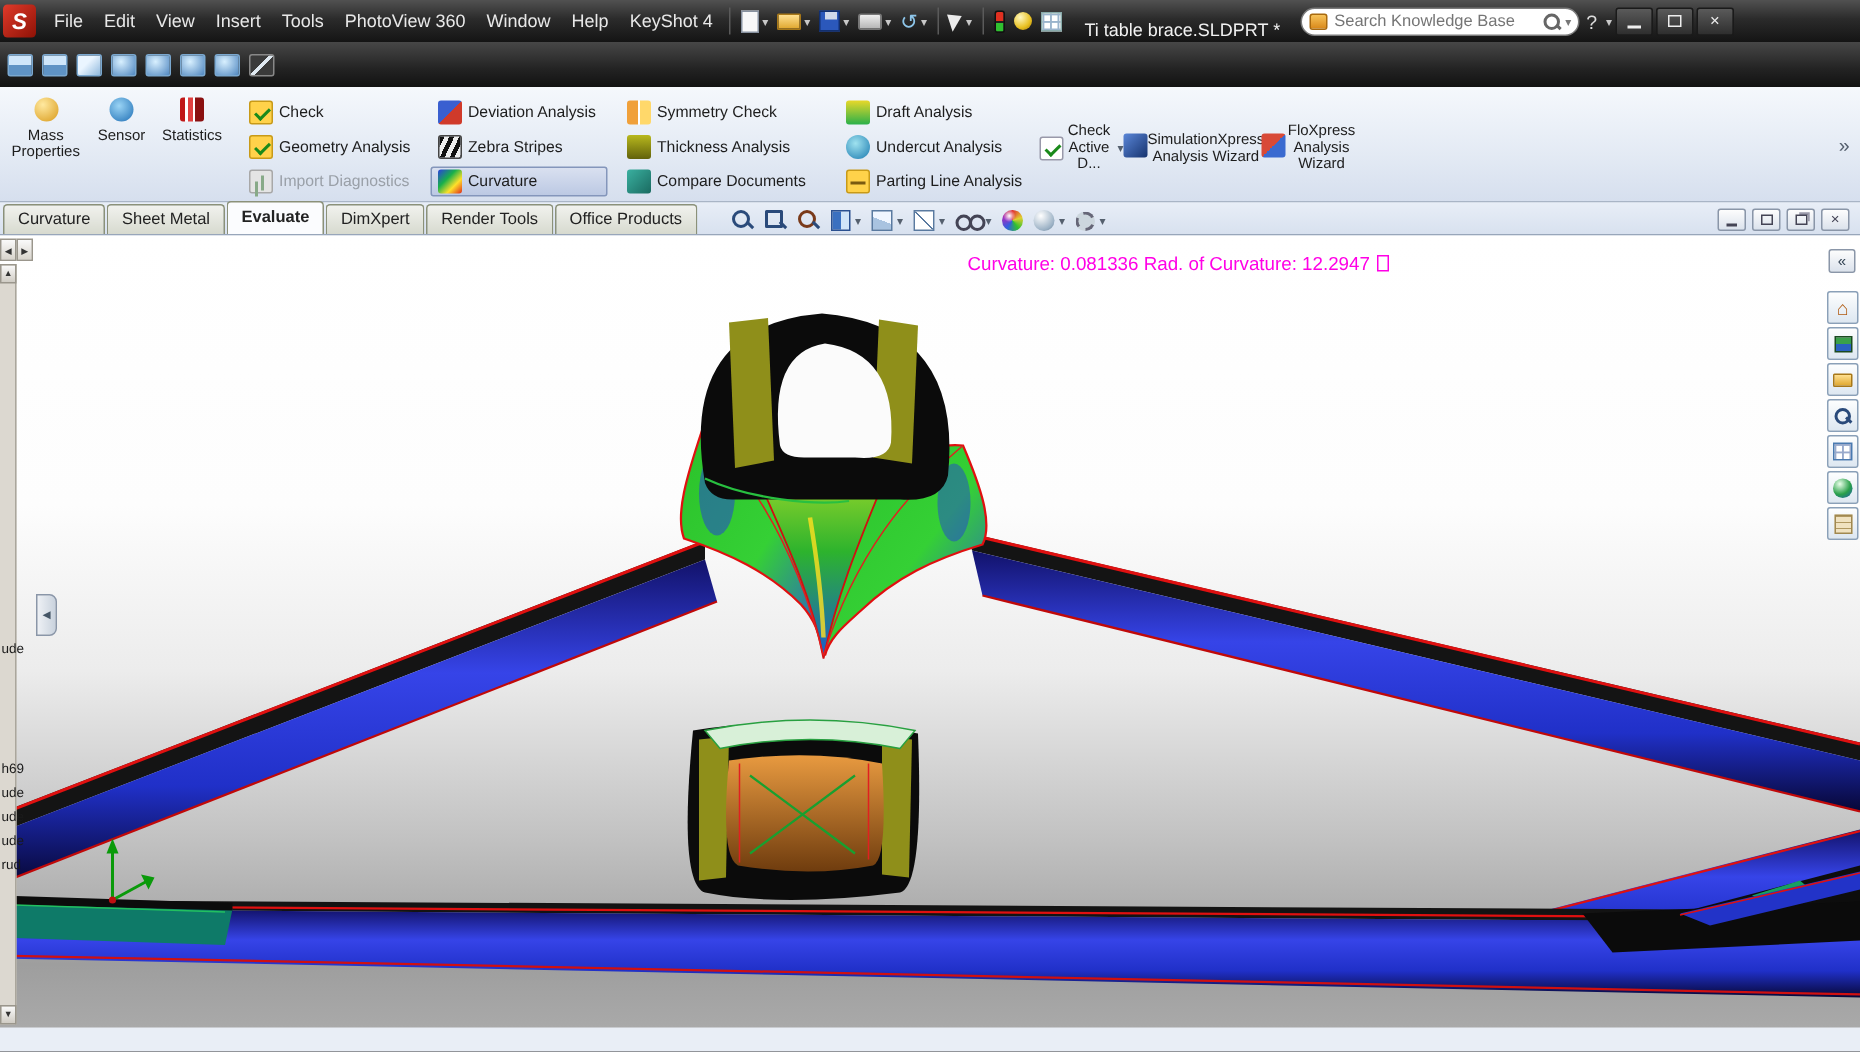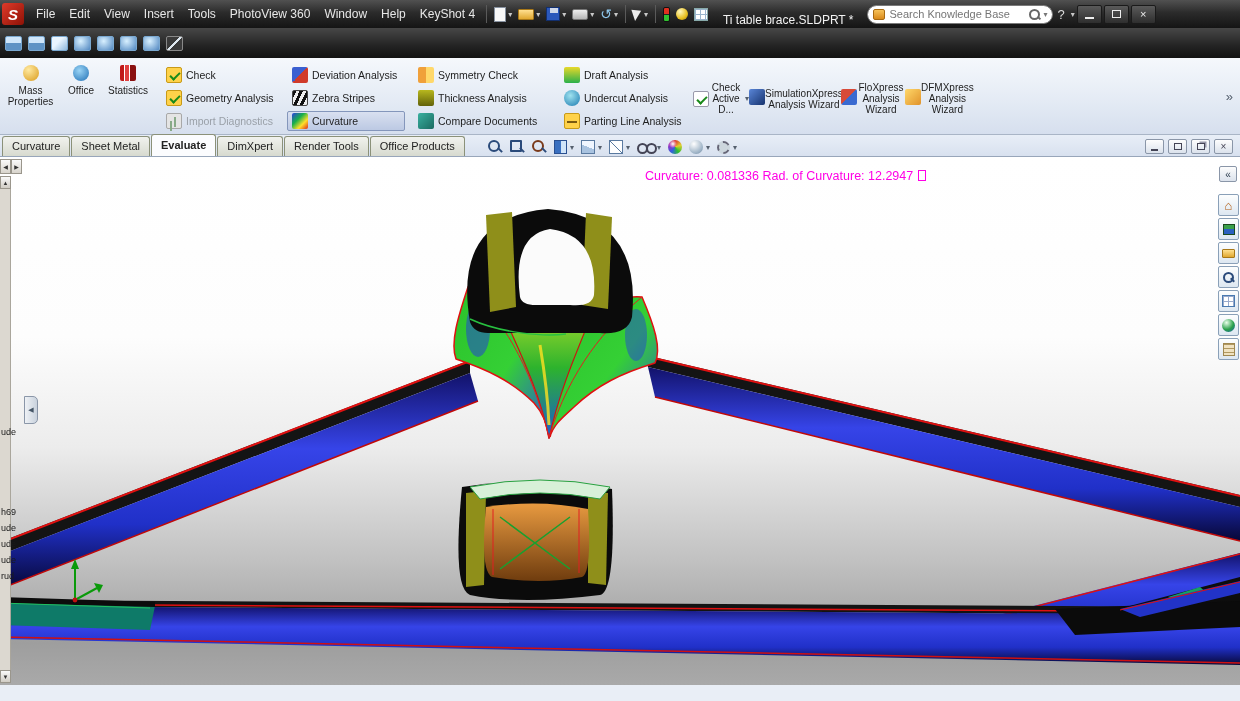--- a/index.html
+++ b/index.html
@@ -222,21 +222,21 @@
     <span class="qi pen"></span>
   </div>
 
   <div class="ribbon">
     <div class="rb-large">
         <span class="ic16 ic-mass"></span>
         <span>Mass Properties</span>
       </div>
     <div class="rb-large" style="width:44px">
         <span class="ic16 ic-sensor"></span>
-        <span>Office</span>
+        <span>Sensor</span>
       </div>
     <div class="rb-large" style="width:50px">
         <span class="ic16 ic-stats"></span>
         <span>Statistics</span>
       </div>
 
     <div class="rb-stack" style="width:118px">
       <div class="rb-item">
           <span class="ic16 ic-checky chk"></span>
           <span>Check</span>
@@ -302,24 +302,20 @@
       <i class="cr" style="color:#55606e">▾</i>
     </div>
 
     <div class="rb-wiz w-sim">
         <span class="ic16 ic-sim"></span>
         <span>SimulationXpress Analysis Wizard</span>
       </div>
     <div class="rb-wiz w-flo">
         <span class="ic16 ic-flo"></span>
         <span>FloXpress Analysis Wizard</span>
-      </div>
-    <div class="rb-wiz w-dfm">
-        <span class="ic16 ic-dfm"></span>
-        <span>DFMXpress Analysis Wizard</span>
       </div>
 
     <div class="rb-overflow">»</div>
   </div>
 
   <div class="tabrow">
     <span class="tab">Curvature</span>
     <span class="tab">Sheet Metal</span>
     <span class="tab active">Evaluate</span>
     <span class="tab">DimXpert</span>

